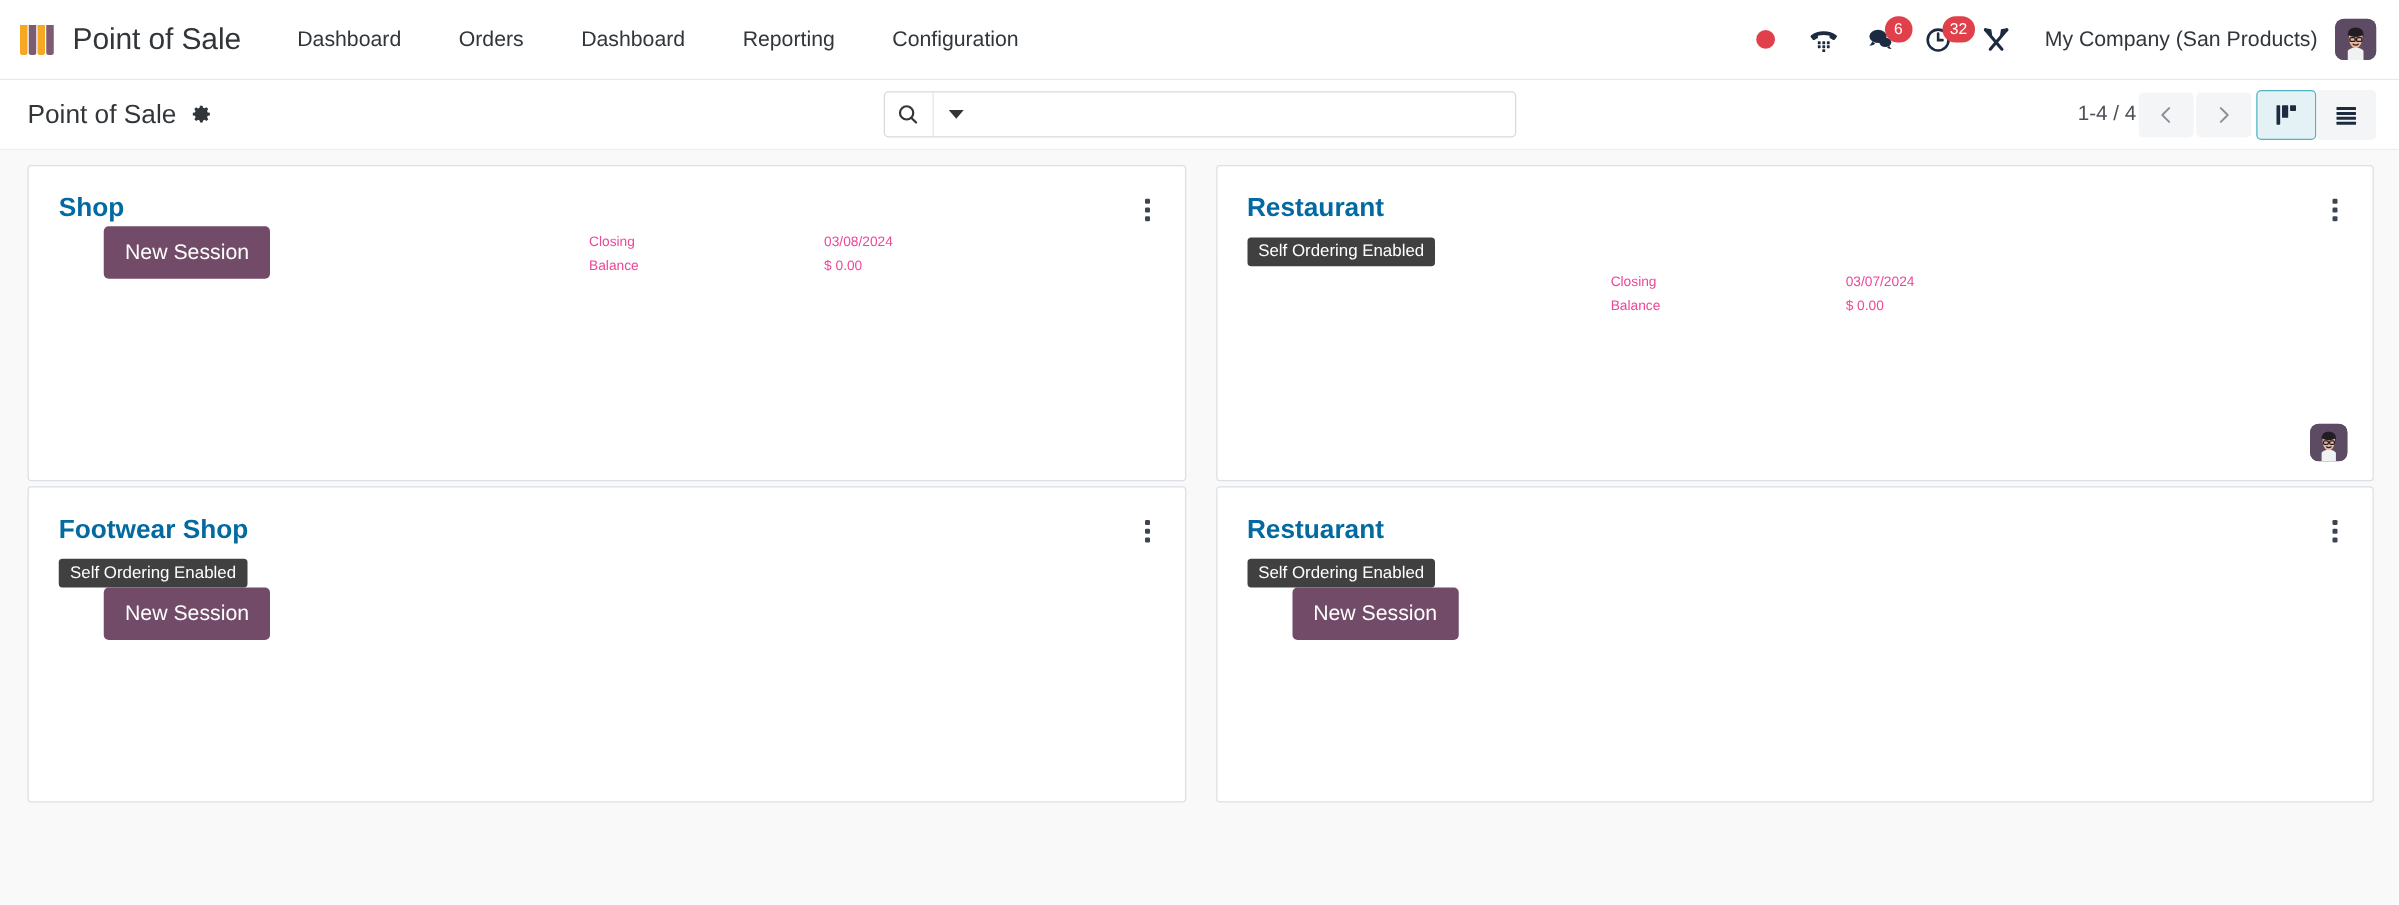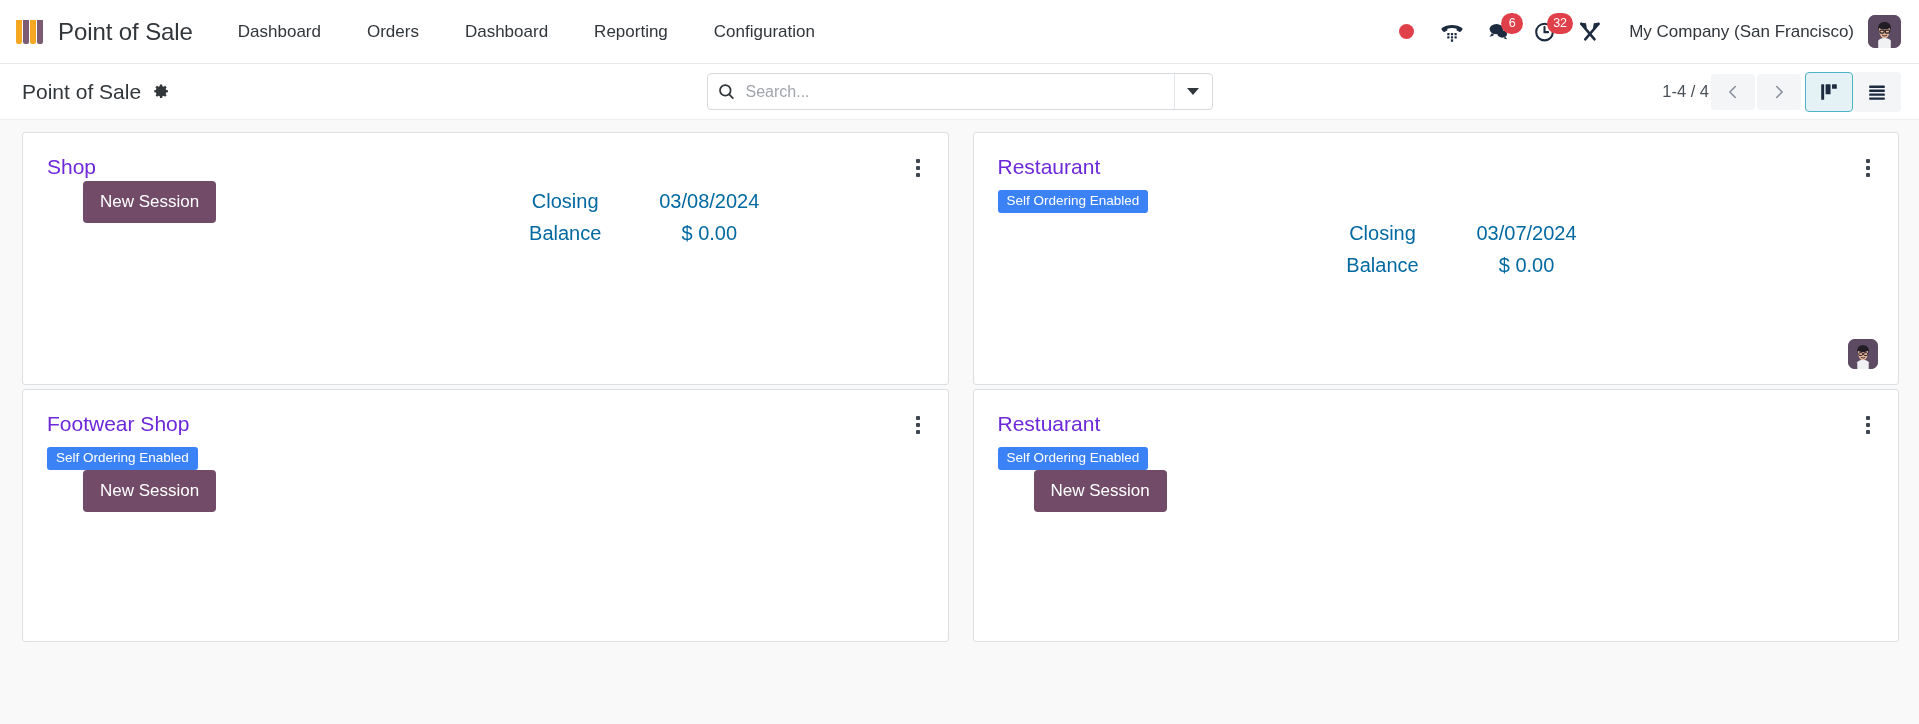--- a/index.html
+++ b/index.html
@@ -230,41 +230,41 @@
     display: flex;
     flex-direction: column;
   }
   .card-head {
     display: flex;
     align-items: flex-start;
     justify-content: space-between;
   }
   .card-title {
     font-size: 21px;
-    color: #6d28d9;
-    font-weight: 400;
+    color: #0369a1;
+    font-weight: 700;
     line-height: 1.15;
   }
   .kebab {
     display: flex;
     flex-direction: column;
     gap: 3px;
     padding: 4px 6px;
     cursor: pointer;
   }
   .kebab span {
     width: 4px; height: 4px;
     border-radius: 1px;
     background: #3c4550;
     display: block;
   }
   .badge-self-order {
     display: inline-block;
     align-self: flex-start;
-    background: #3b82f6;
+    background: #404040;
     color: #ffffff;
     font-size: 13.5px;
     padding: 4px 9px 5px 9px;
     border-radius: 3px;
     margin-top: 11px;
     line-height: 1;
     white-space: nowrap;
   }
   .card-body {
     margin-top: auto;
@@ -292,25 +292,24 @@
   }
   .balance-label-col,
   .balance-value-col {
     display: flex;
     flex-direction: column;
     gap: 3px;
   }
   .balance-label-col { width: 188px; }
   .balance-label,
   .balance-value {
-    font-size: 20px;
-    color: #0369a1;
+    font-size: 11px;
+    color: #ec4899;
     line-height: 1.45;
     white-space: nowrap;
-    text-align: center;
   }
   .card-avatar {
     position: absolute;
     right: 20px;
     bottom: 15px;
     width: 30px; height: 30px;
     border-radius: 7px;
     background: #5d4a63;
     overflow: hidden;
   }
@@ -376,21 +375,21 @@
 
     <div class="sys-icon">
       <svg width="26" height="26" viewBox="0 0 24 24" fill="none" stroke="currentColor" stroke-width="2.3" stroke-linecap="round">
         <path d="M4 4.5l12.2 14.3"></path>
         <path d="M19.8 4.5L7.6 18.8"></path>
         <path d="M4 4.5l3.3.5.5 3.1"></path>
         <path d="M19.8 4.5l-3.3.5-.5 3.1"></path>
       </svg>
     </div>
 
-    <div class="company-name">My Company (San Francisco)</div>
+    <div class="company-name">My Company (San Products)</div>
 
     <div class="avatar-img">
       <svg width="33" height="33" viewBox="0 0 33 33">
         <rect width="33" height="33" rx="7" fill="#5d4a63"></rect>
         <path d="M16.5 7c-4 0-6.3 2.4-6.3 5.7 0 1 .2 1.9.4 2.6l11.8-.1c.3-.8.4-1.7.4-2.6C22.8 9.4 20.5 7 16.5 7z" fill="#221c24"></path>
         <path d="M10.9 13.6c0 5.6 2.3 9.9 5.6 9.9s5.6-4.3 5.6-9.9c0-1-1.5.9-5.6.9s-5.6-1.9-5.6-.9z" fill="#e8b89b"></path>
         <path d="M10.2 25.5c1.2-1.6 3.4-2.6 6.3-2.6s5.1 1 6.3 2.6v7.5H10.2z" fill="#f0f1f3"></path>
         <rect x="11.9" y="15.1" width="4.2" height="3" rx="1" fill="none" stroke="#221c24" stroke-width="1.1"></rect>
         <rect x="17.3" y="15.1" width="4.2" height="3" rx="1" fill="none" stroke="#221c24" stroke-width="1.1"></rect>
         <path d="M16.1 16.3h1.2" stroke="#221c24" stroke-width="1.1"></path>
@@ -411,21 +410,20 @@
     </div>
   </div>
 
   <div class="searchview">
     <div class="search-icon-wrap">
       <svg width="19" height="19" viewBox="0 0 24 24" fill="none" stroke="currentColor" stroke-width="2.2" stroke-linecap="round">
         <circle cx="10.5" cy="10.5" r="6.7"></circle>
         <path d="M15.4 15.6l4.6 4.7"></path>
       </svg>
     </div>
-    <input class="search-input" type="text" placeholder="Search..." style="">
     <div class="search-toggle">
       <div class="caret-down"></div>
     </div>
   </div>
 
   <div class="cp-right">
     <div class="pager-count">1-4 / 4</div>
     <div class="pager-btns">
       <button class="pager-btn">
         <svg width="20" height="20" viewBox="0 0 24 24" fill="none" stroke="currentColor" stroke-width="1.9" stroke-linecap="round" stroke-linejoin="round">

